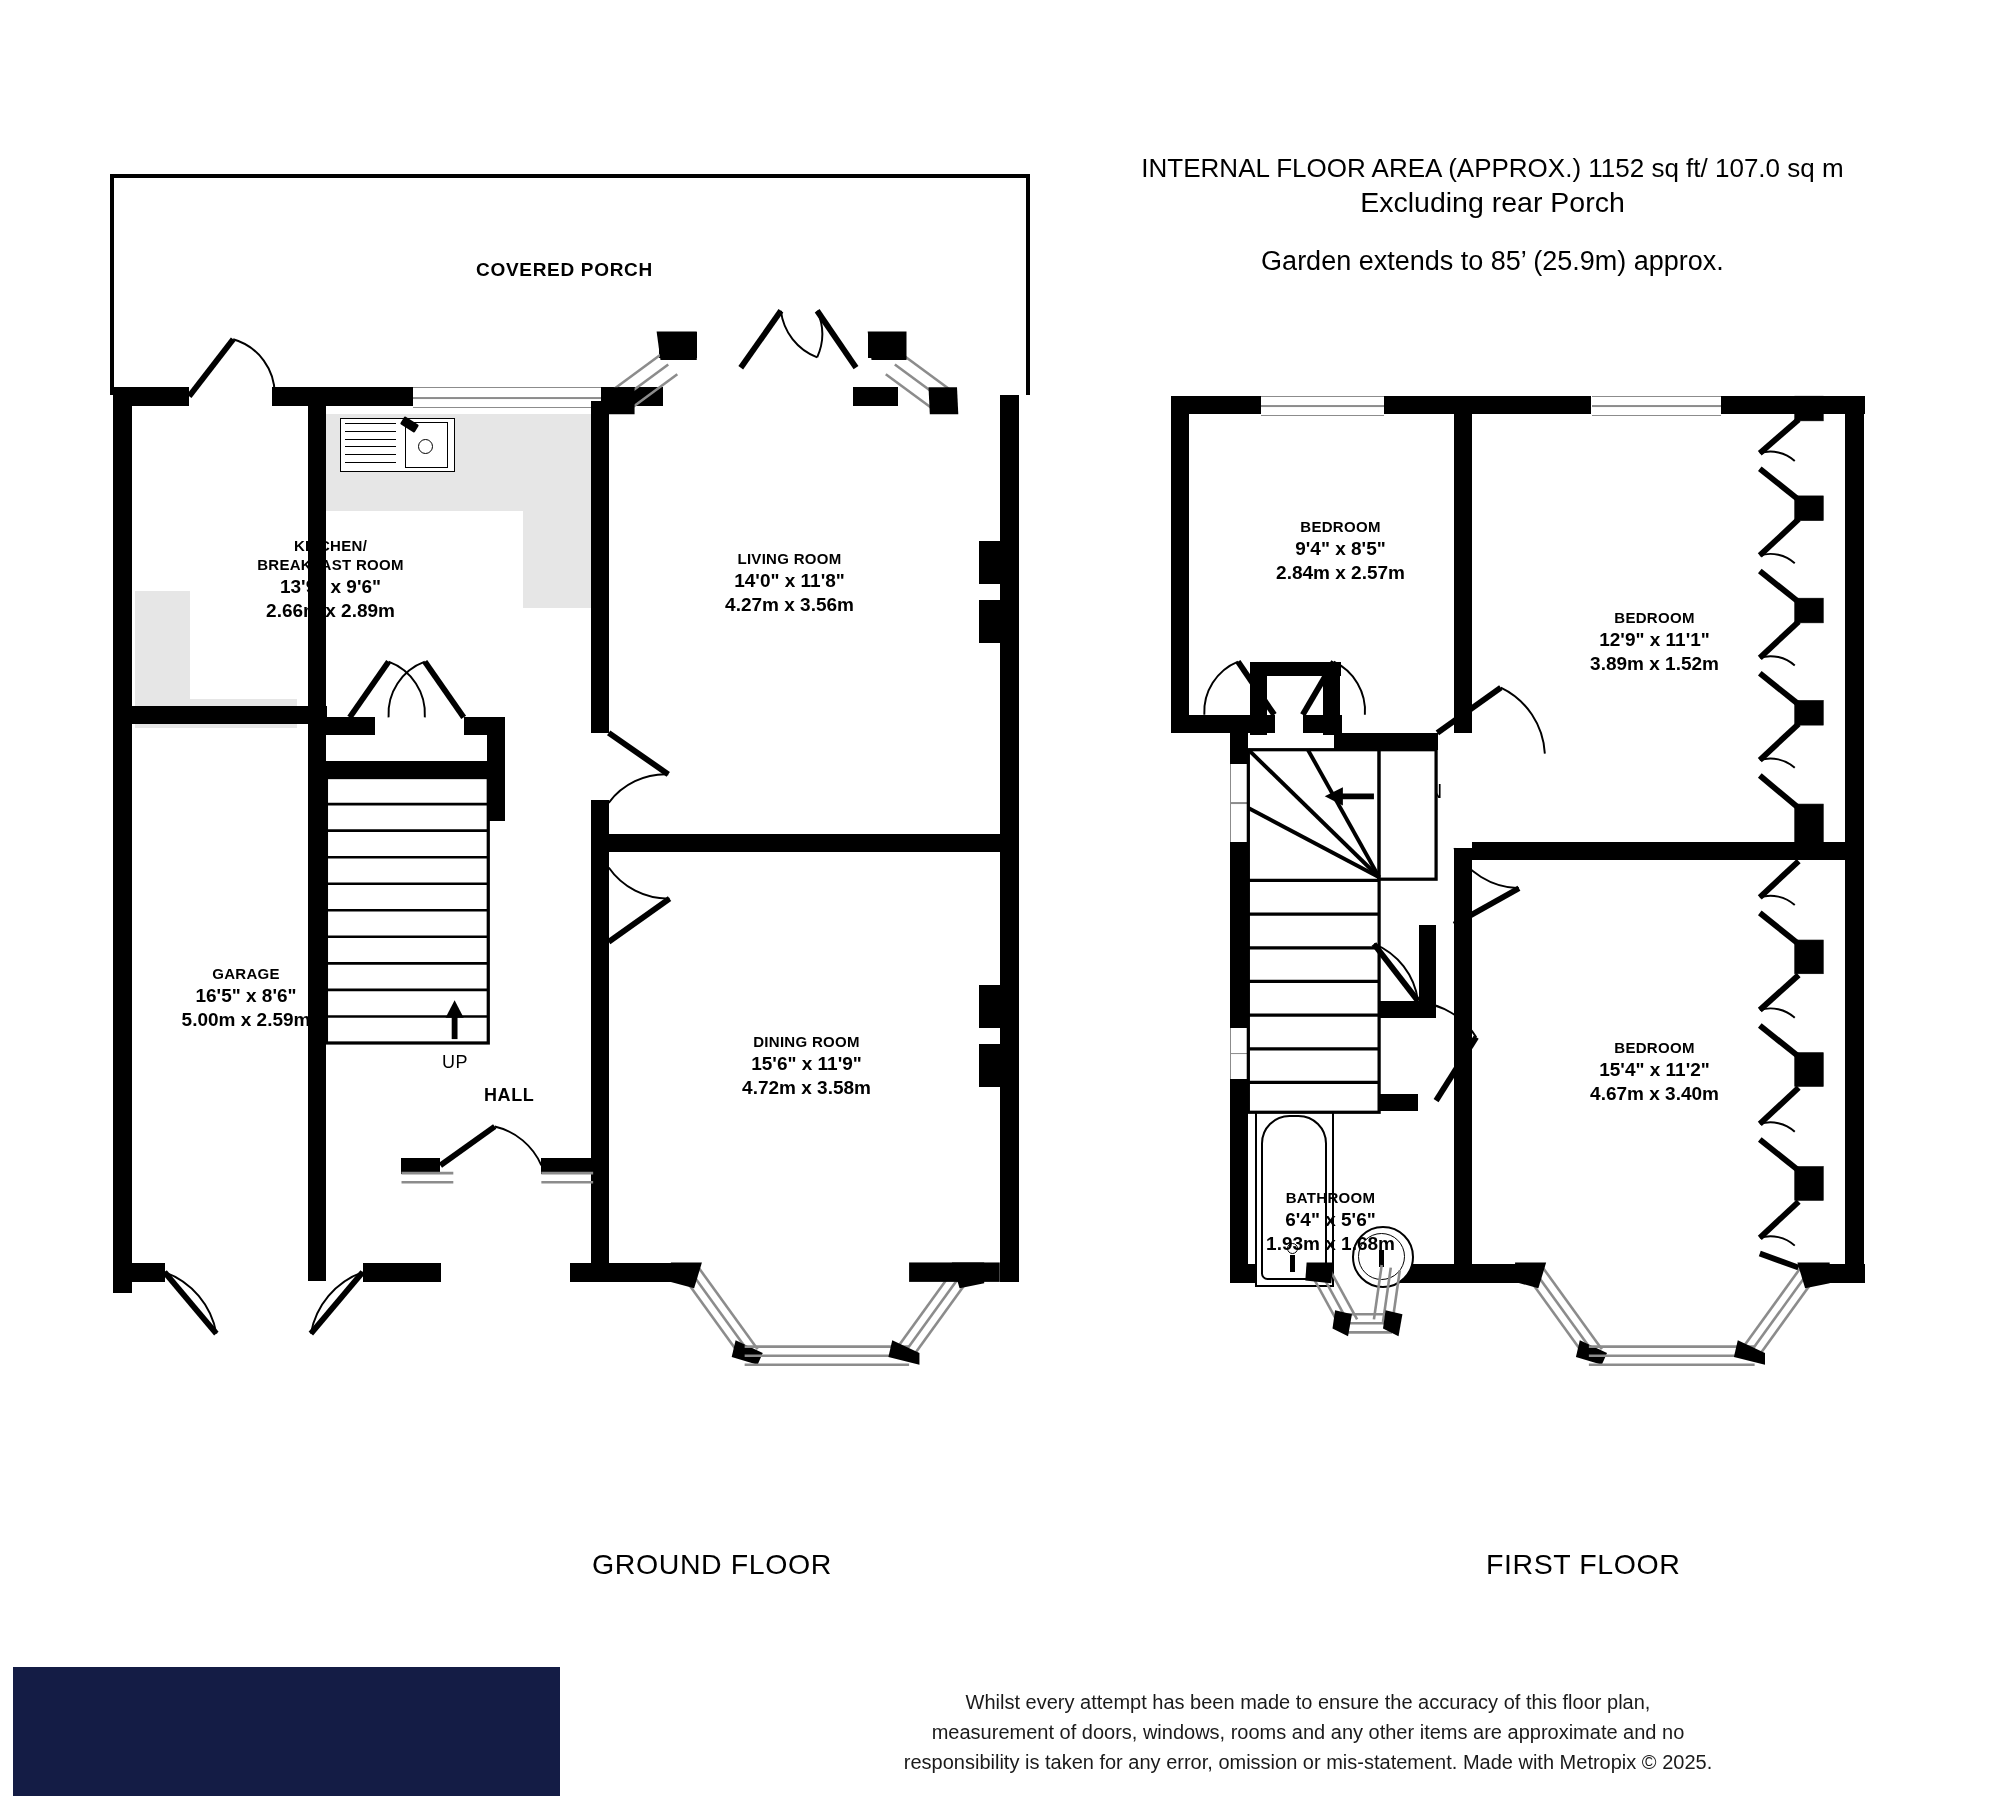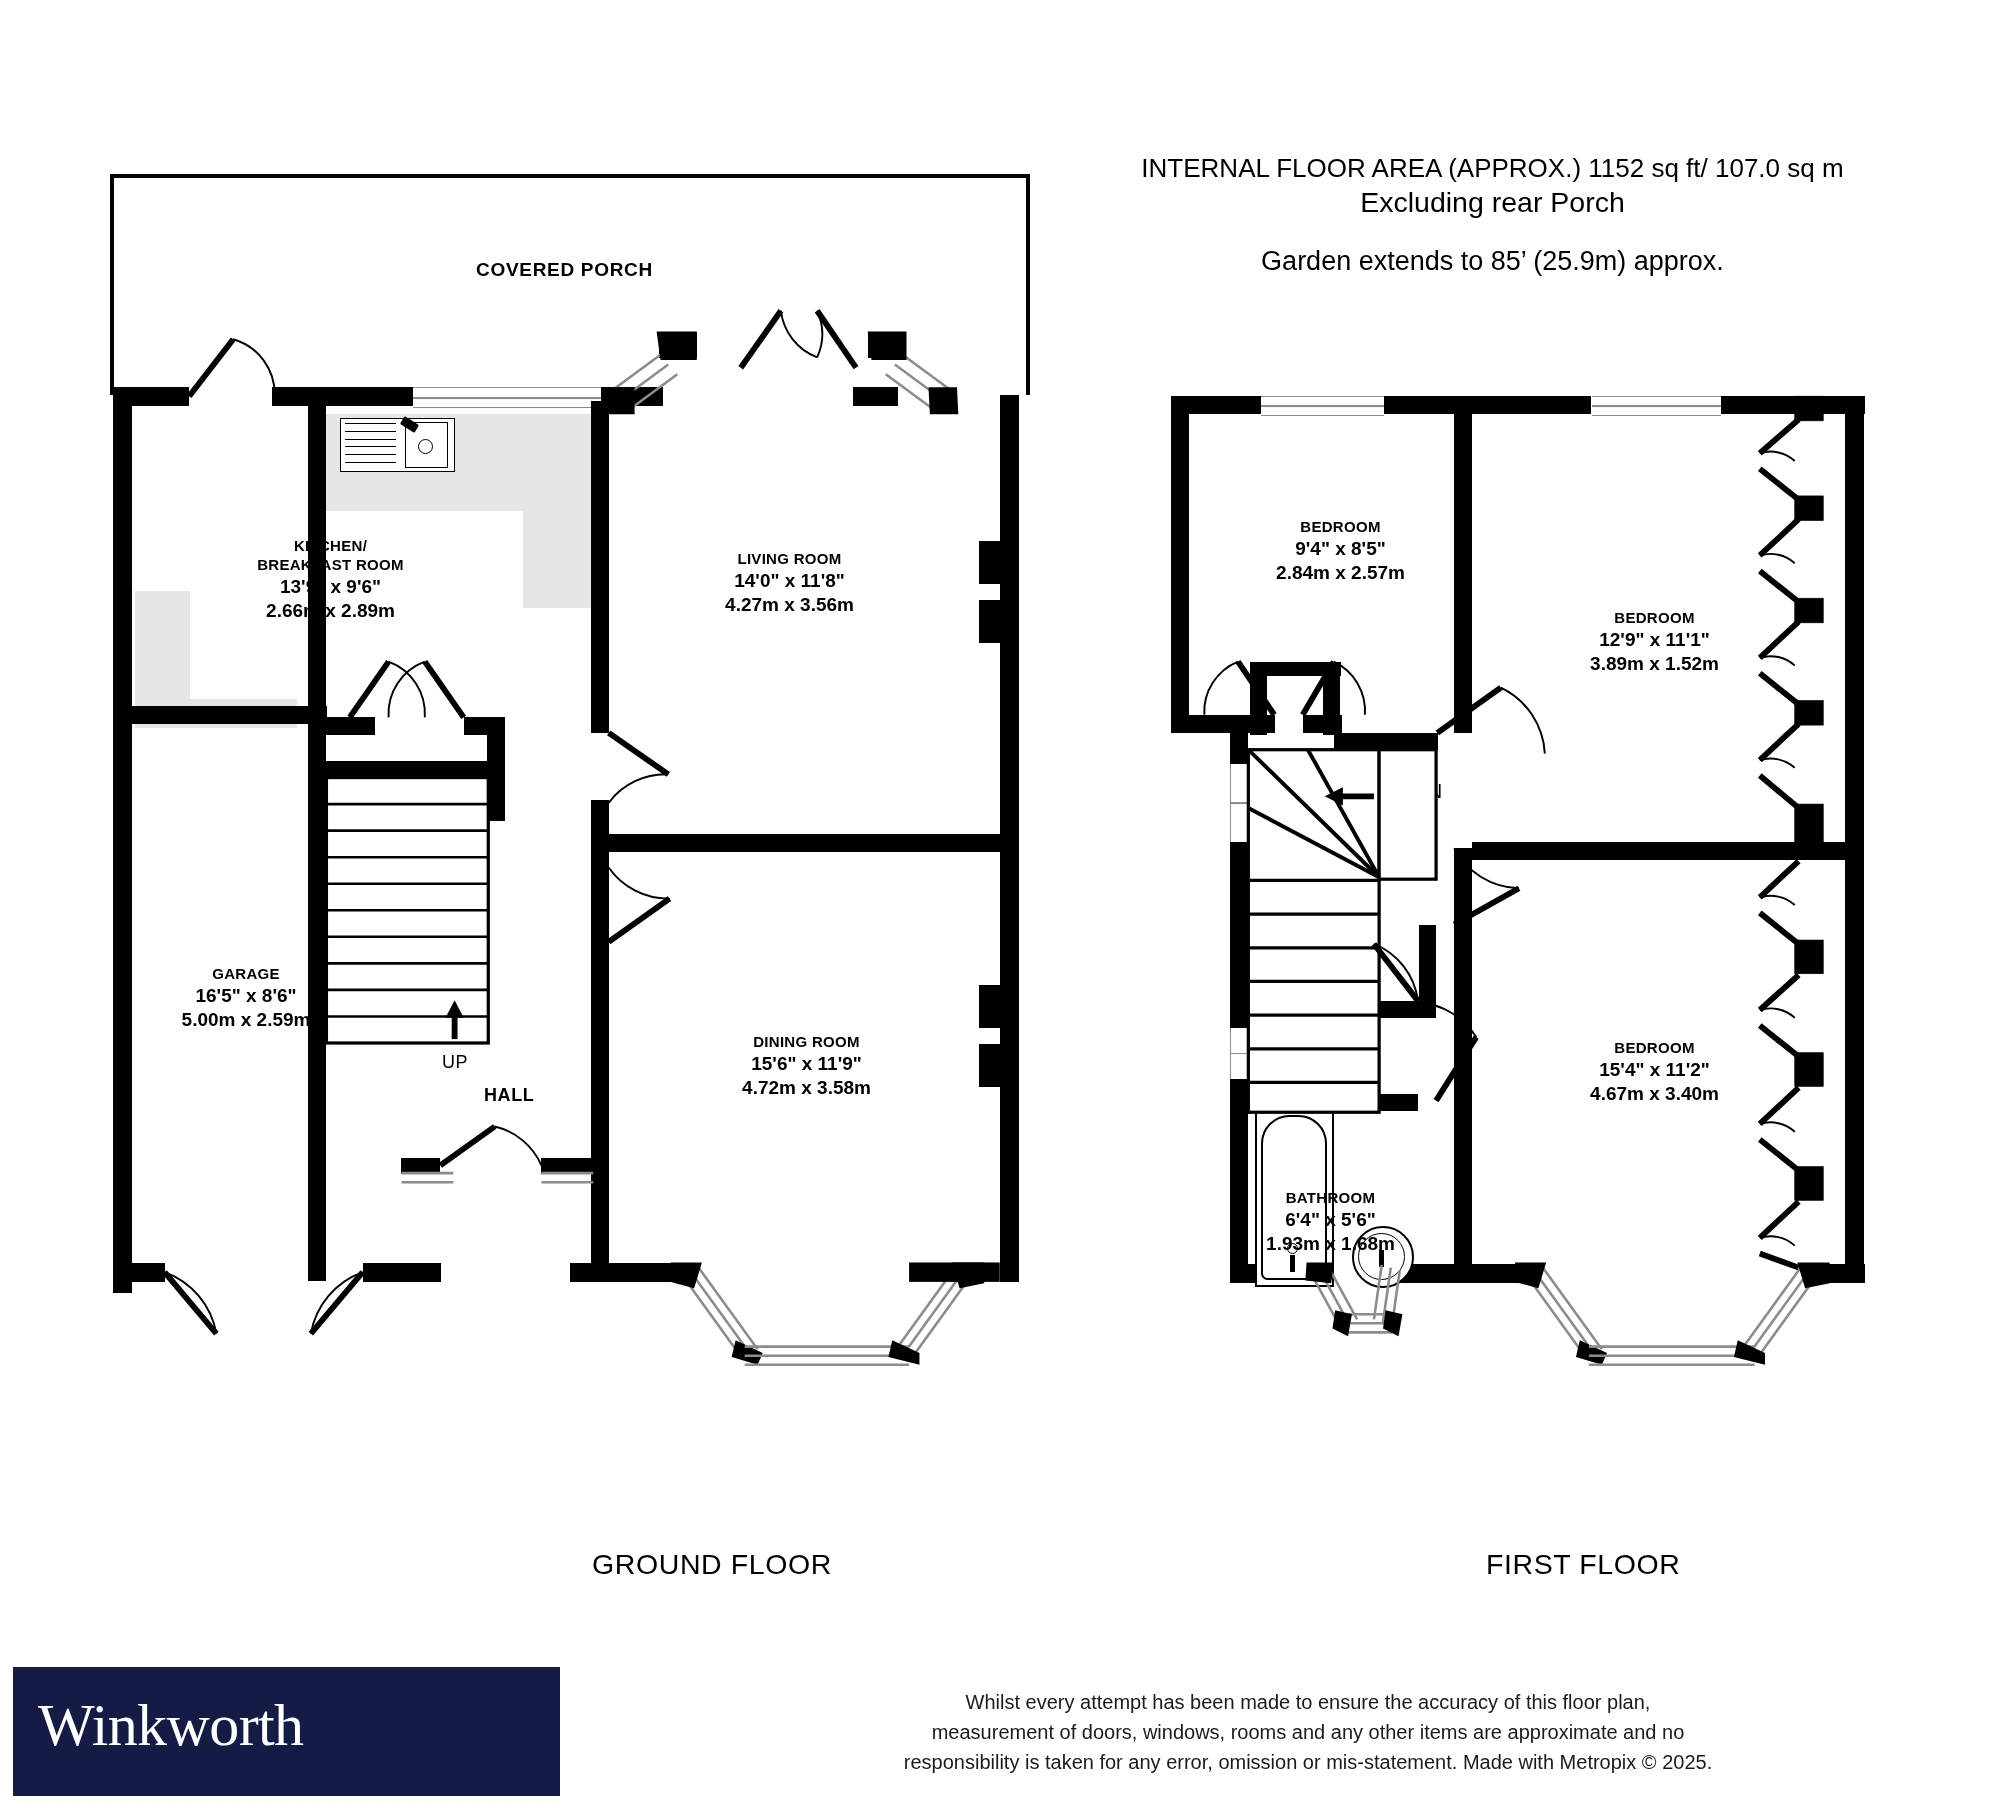--- a/index.html
+++ b/index.html
@@ -431,21 +431,20 @@
       <polygon points="2776,1950 2826,1950 2826,1982 2788,1990" fill="#000"></polygon>
       <polygon points="2684,2070 2726,2090 2726,2108 2678,2096" fill="#000"></polygon>
     </g>
 
   </svg>
 
   <div class="floor-caption" style="left:592px;top:1548px;">GROUND FLOOR</div>
   <div class="floor-caption" style="left:1486px;top:1548px;">FIRST FLOOR</div>
 
   <div id="brand-box" style="background: rgb(20, 28, 69);"></div>
-  <div id="brand-text">Winkworth</div>
 
   <div id="disclaimer">
     <div>Whilst every attempt has been made to ensure the accuracy of this floor plan,</div>
     <div>measurement of doors, windows, rooms and any other items are approximate and no</div>
     <div>responsibility is taken for any error, omission or mis-statement. Made with Metropix © 2025.</div>
   </div>
 
 </div>
 
 

